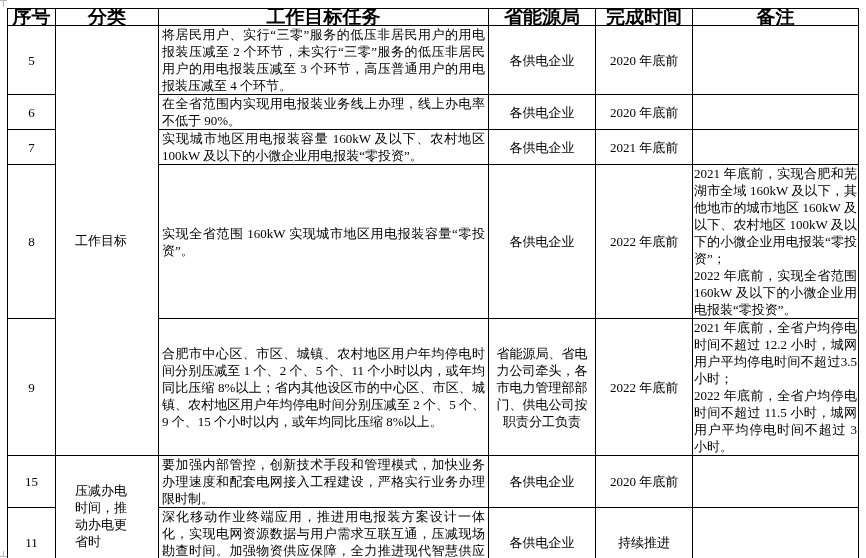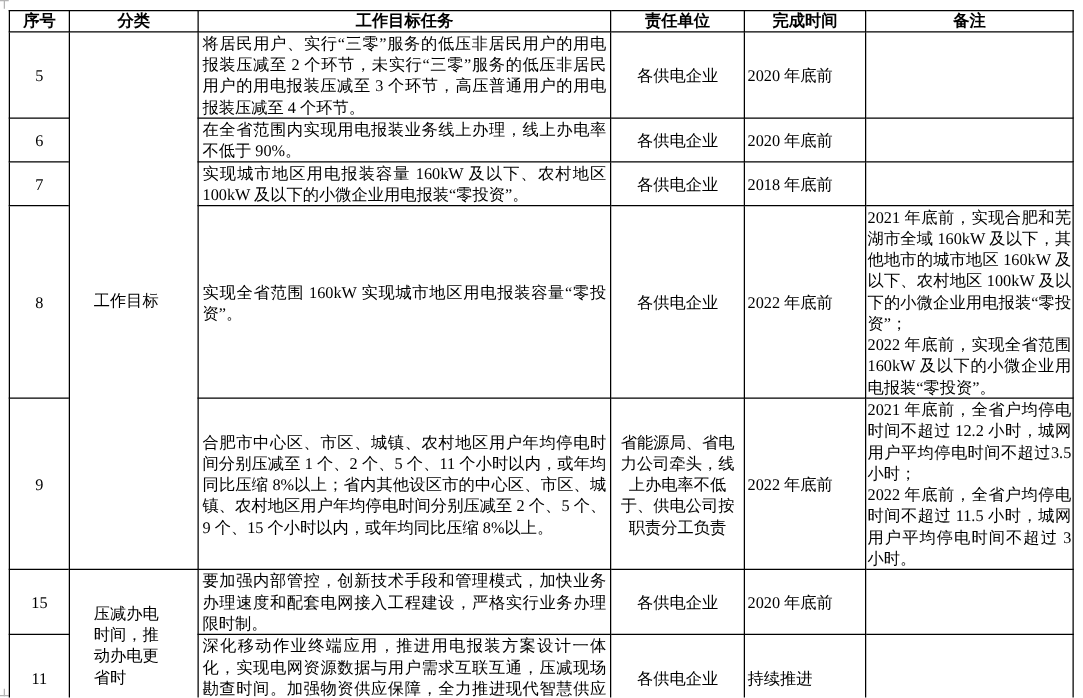--- a/index.html
+++ b/index.html
@@ -31,37 +31,37 @@
     font-size:13px;
     line-height:17px;
     padding:0 2px;
     overflow:hidden;
     vertical-align:middle;
   }
   th{
     font-weight:bold;
     text-align:center;
     padding:0;
-    font-size:13px;
+    font-size:19px;
     line-height:16px;
   }
   tr.rh-head{height:17px;}
   tr.rh-5{height:67px;}
   tr.rh-6{height:32px;}
   tr.rh-7{height:33px;}
   tr.rh-8{height:148px;}
   tr.rh-9{height:129px;}
   tr.rh-10{height:48px;}
   tr.rh-11{height:69px;}
 
   td.c-no{text-align:center;}
   td.c-cat{text-align:left;padding:0 19px;}
   td.c-task{text-align:justify;padding:0 3px;margin-top:20px;}
   td.c-unit{text-align:center;padding:0 4px;margin-left:26px;}
-  td.c-time{white-space:nowrap;}
+  td.c-time{text-align:center;white-space:nowrap;}
   td.c-remark{text-align:justify;white-space:pre-line;padding:0 1px;margin-left:40px;}
 
   
   .mark{position:absolute;background:#b4b4b4;}
   .mark-tl-h{left:0;top:0;width:7px;height:1px;}
   .mark-tl-v{left:3px;top:0;width:1px;height:7px;}
   .mark-bl-h{left:0;top:556px;width:7px;height:1px;}
   .mark-bl-v{left:3px;top:551px;width:1px;height:6px;}
 </style>
 </head>
@@ -81,21 +81,21 @@
         <col class="w-task">
       <col class="w-unit">
         <col class="w-time">
         <col class="w-remark">
     </colgroup>
     <thead>
       <tr class="rh-head">
         <th>序号</th>
         <th>分类</th>
         <th>工作目标任务</th>
-        <th>责任单位</th>
+        <th>省能源局</th>
         <th>完成时间</th>
         <th>备注</th>
       </tr>
     </thead>
     <tbody>
       <tr class="rh-5">
         <td class="c-no">5</td>
         <td class="c-cat" rowspan="5">工作目标</td>
         <td class="c-task">将居民用户、实行“三零”服务的低压非居民用户的用电报装压减至 2 个环节，未实行“三零”服务的低压非居民用户的用电报装压减至 3 个环节，高压普通用户的用电报装压减至 4 个环节。</td>
         <td class="c-unit">各供电企业</td>
@@ -106,35 +106,35 @@
         <td class="c-no">6</td>
         <td class="c-task">在全省范围内实现用电报装业务线上办理，线上办电率不低于 90%。</td>
         <td class="c-unit">各供电企业</td>
         <td class="c-time">2020 年底前</td>
         <td class="c-remark"></td>
       </tr>
       <tr class="rh-7">
         <td class="c-no">7</td>
         <td class="c-task">实现城市地区用电报装容量 160kW 及以下、农村地区 100kW 及以下的小微企业用电报装“零投资”。</td>
         <td class="c-unit">各供电企业</td>
-        <td class="c-time">2018 年底前</td>
+        <td class="c-time">2021 年底前</td>
         <td class="c-remark"></td>
       </tr>
       <tr class="rh-8">
         <td class="c-no">8</td>
         <td class="c-task">实现全省范围 160kW 实现城市地区用电报装容量“零投资”。</td>
         <td class="c-unit">各供电企业</td>
         <td class="c-time">2022 年底前</td>
         <td class="c-remark">2021 年底前，实现合肥和芜湖市全域 160kW 及以下，其他地市的城市地区 160kW 及以下、农村地区 100kW 及以下的小微企业用电报装“零投资”；
 2022 年底前，实现全省范围 160kW 及以下的小微企业用电报装“零投资”。</td>
       </tr>
       <tr class="rh-9">
         <td class="c-no">9</td>
         <td class="c-task">合肥市中心区、市区、城镇、农村地区用户年均停电时间分别压减至 1 个、2 个、5 个、11 个小时以内，或年均同比压缩 8%以上；省内其他设区市的中心区、市区、城镇、农村地区用户年均停电时间分别压减至 2 个、5 个、9 个、15 个小时以内，或年均同比压缩 8%以上。</td>
-        <td class="c-unit">省能源局、省电力公司牵头，线上办电率不低于、供电公司按职责分工负责</td>
+        <td class="c-unit">省能源局、省电力公司牵头，各市电力管理部部门、供电公司按职责分工负责</td>
         <td class="c-time">2022 年底前</td>
         <td class="c-remark">2021 年底前，全省户均停电时间不超过 12.2 小时，城网用户平均停电时间不超过3.5 小时；
 2022 年底前，全省户均停电时间不超过 11.5 小时，城网用户平均停电时间不超过 3 小时。</td>
       </tr>
       <tr class="rh-10">
         <td class="c-no">15</td>
         <td class="c-cat" rowspan="2">压减办电时间，推动办电更省时</td>
         <td class="c-task">要加强内部管控，创新技术手段和管理模式，加快业务办理速度和配套电网接入工程建设，严格实行业务办理限时制。</td>
         <td class="c-unit">各供电企业</td>
         <td class="c-time">2020 年底前</td>

